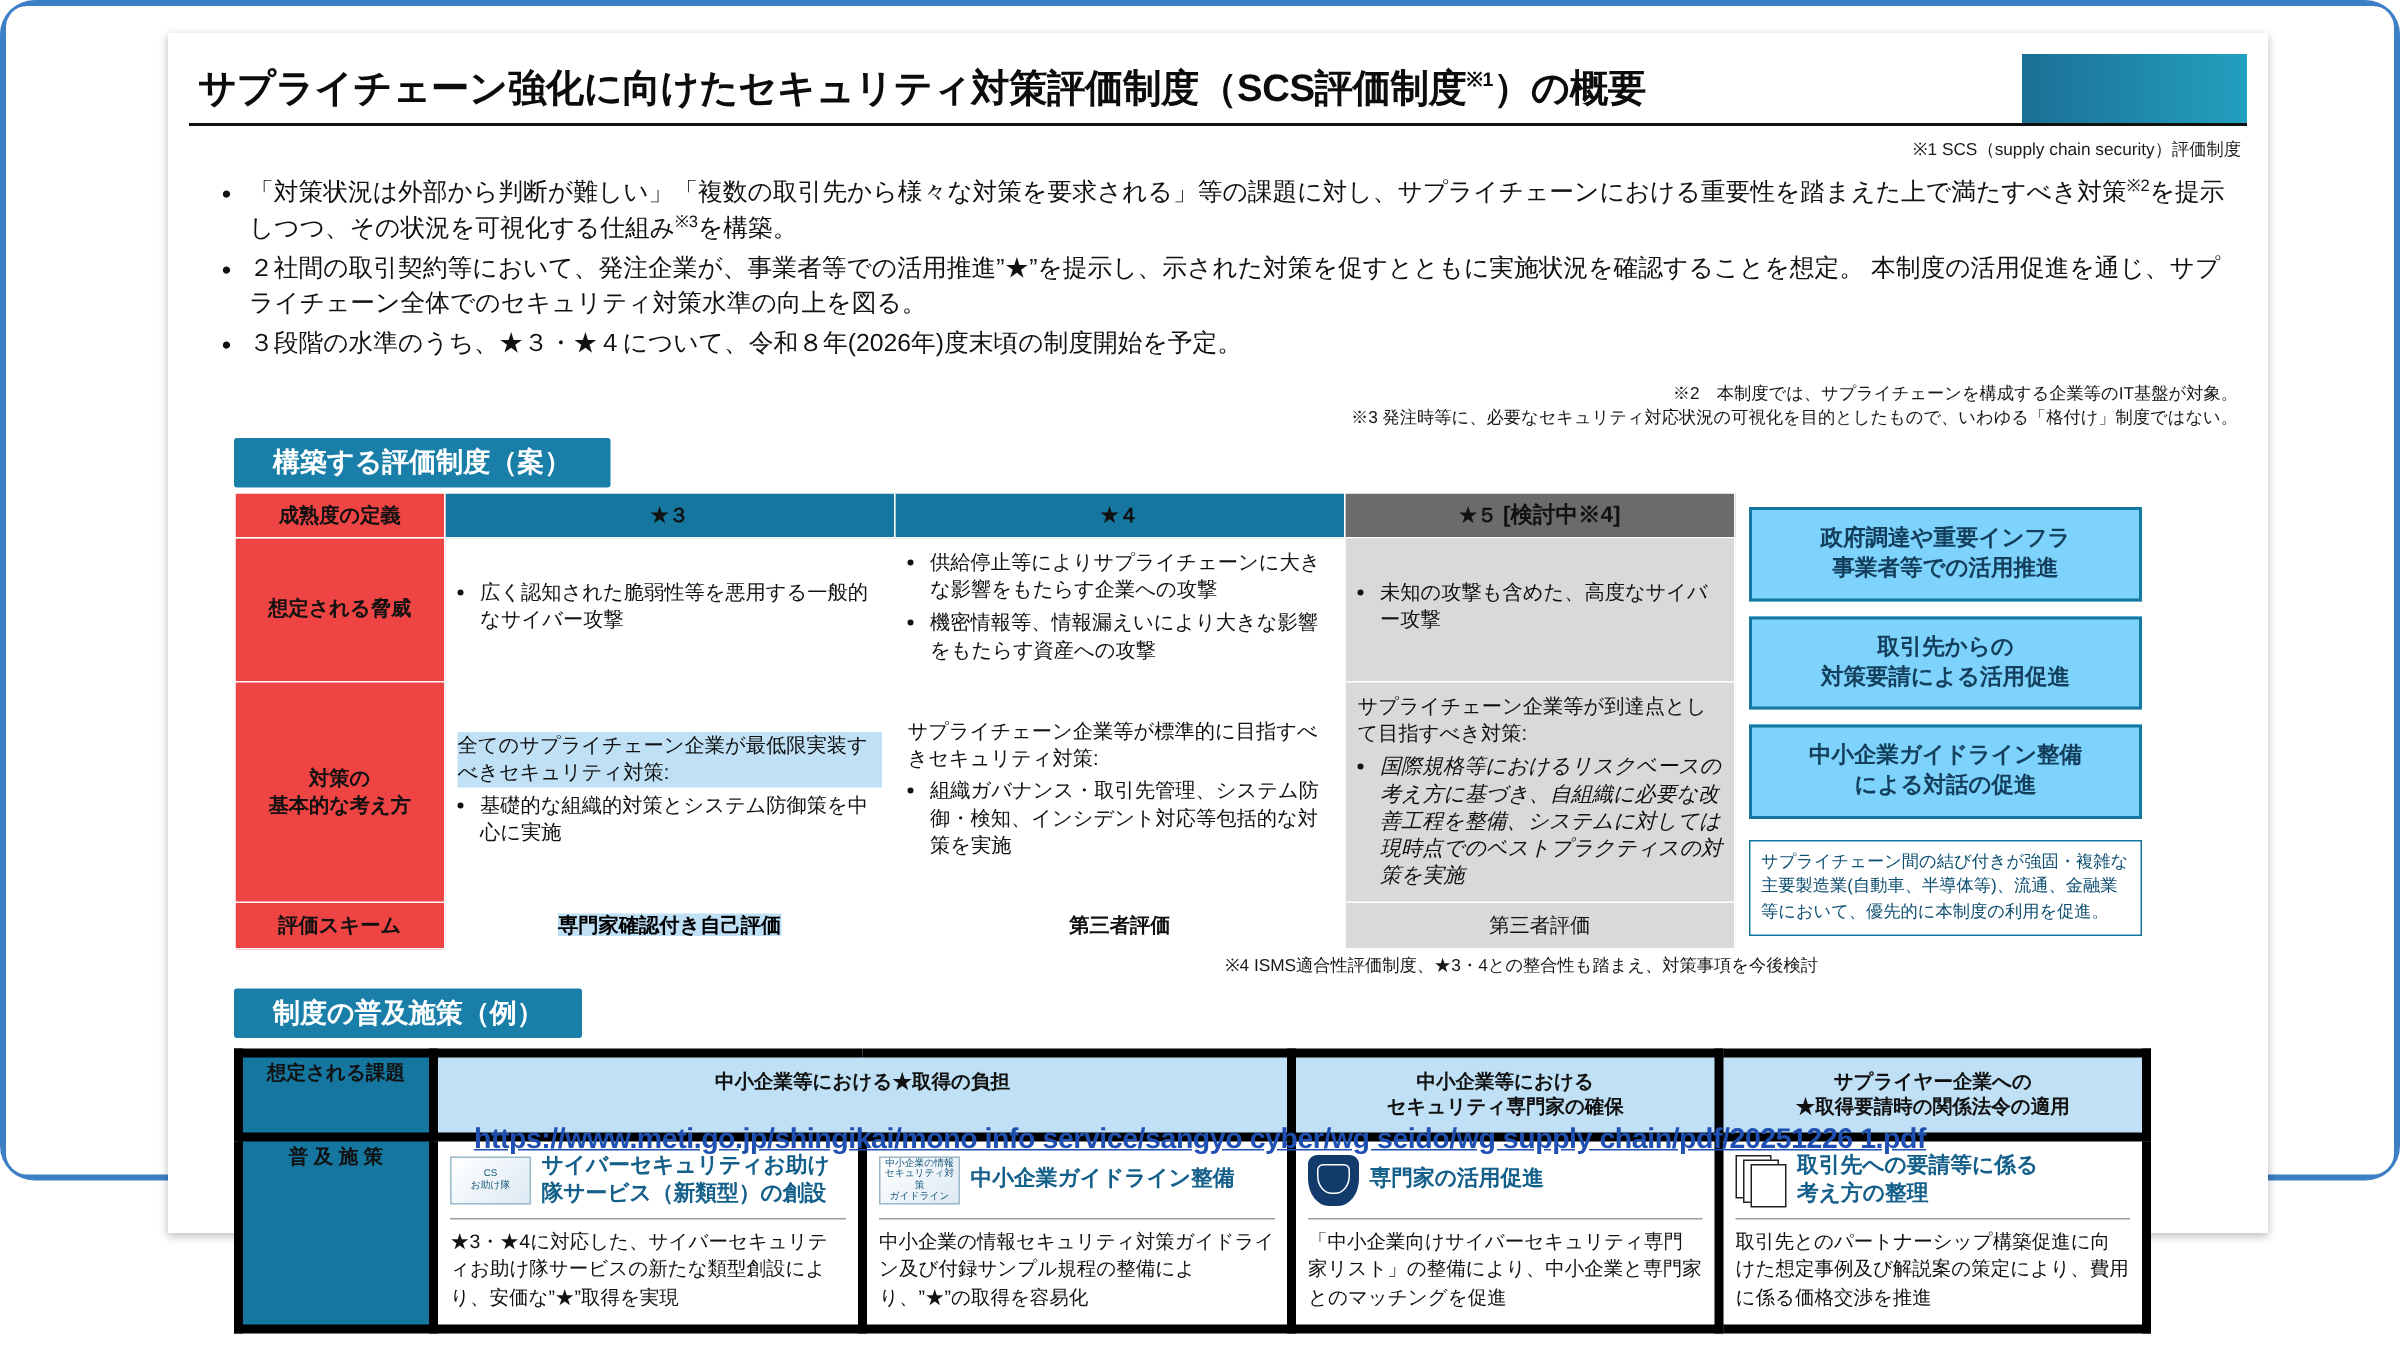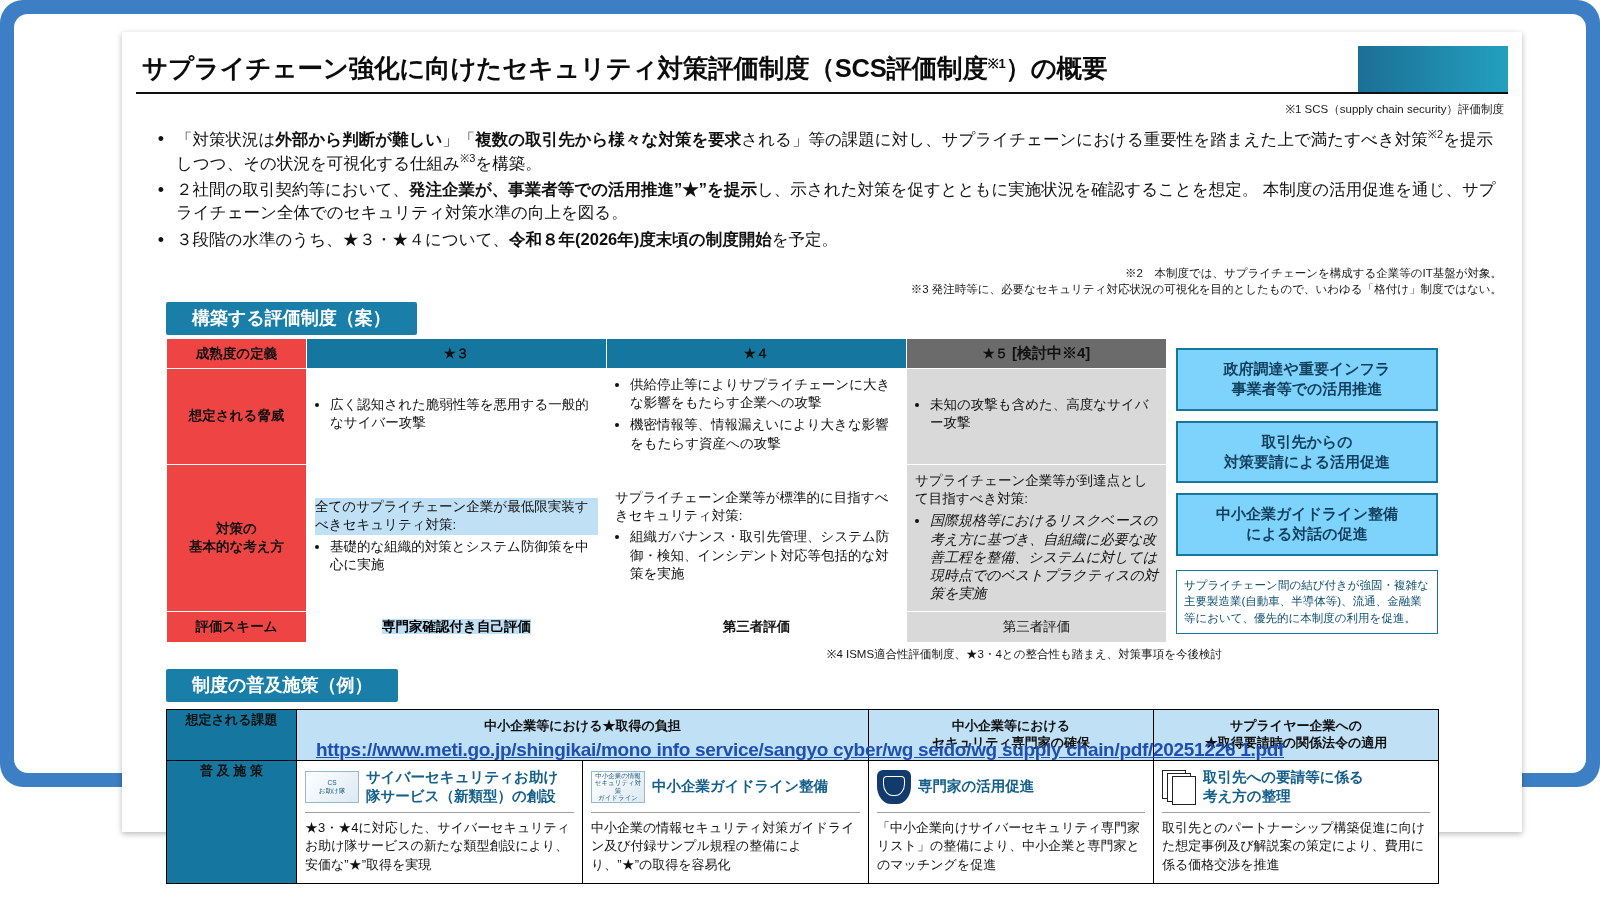--- a/index.html
+++ b/index.html
@@ -12,21 +12,21 @@
     height: 900px;
     font-family: "Liberation Sans", sans-serif;
     overflow: hidden;
   }
   .outer-frame {
     position: absolute;
     left: 0; top: 0;
     width: 1600px; height: 787px;
     background: #3c7fc4;
     box-sizing: border-box;
-    padding: 14px;
+    padding: 4px;
     border-radius: 23px;
   }
   .inner-white {
     position: relative;
     width: 100%;
     height: 100%;
     background: #ffffff;
     border-radius: 14px;
     box-sizing: border-box;
   }
@@ -91,21 +91,21 @@
     margin-bottom: 4px;
   }
   .bullet .dot {
     width: 30px;
     flex: none;
     text-align: center;
     font-size: 18px;
     line-height: 1.35;
   }
   .bullet .btxt { flex: 1; }
-  .bullet b { font-weight: bold; }
+  .bullet b { font-weight: normal; }
   .bullet sup { font-size: 11px; }
 
   .notes-right {
     text-align: right;
     font-size: 11.5px;
     color: #161616;
     line-height: 1.45;
     margin: 2px 6px 4px 0;
   }
 
@@ -224,21 +224,21 @@
   }
 
   
   .bot-area { padding-left: 30px; padding-right: 4px; margin-top: 4px; }
   table.b {
     border-collapse: collapse;
     width: 1272px;
     table-layout: fixed;
   }
   table.b td {
-    border: 1px solid #000000;
+    border: 6px solid #000000;
     vertical-align: top;
     font-size: 13px;
     color: #111;
   }
   .b-hd {
     background: #1577a0;
     color: #fff;
     font-weight: bold;
     text-align: center;
     font-size: 14px;

